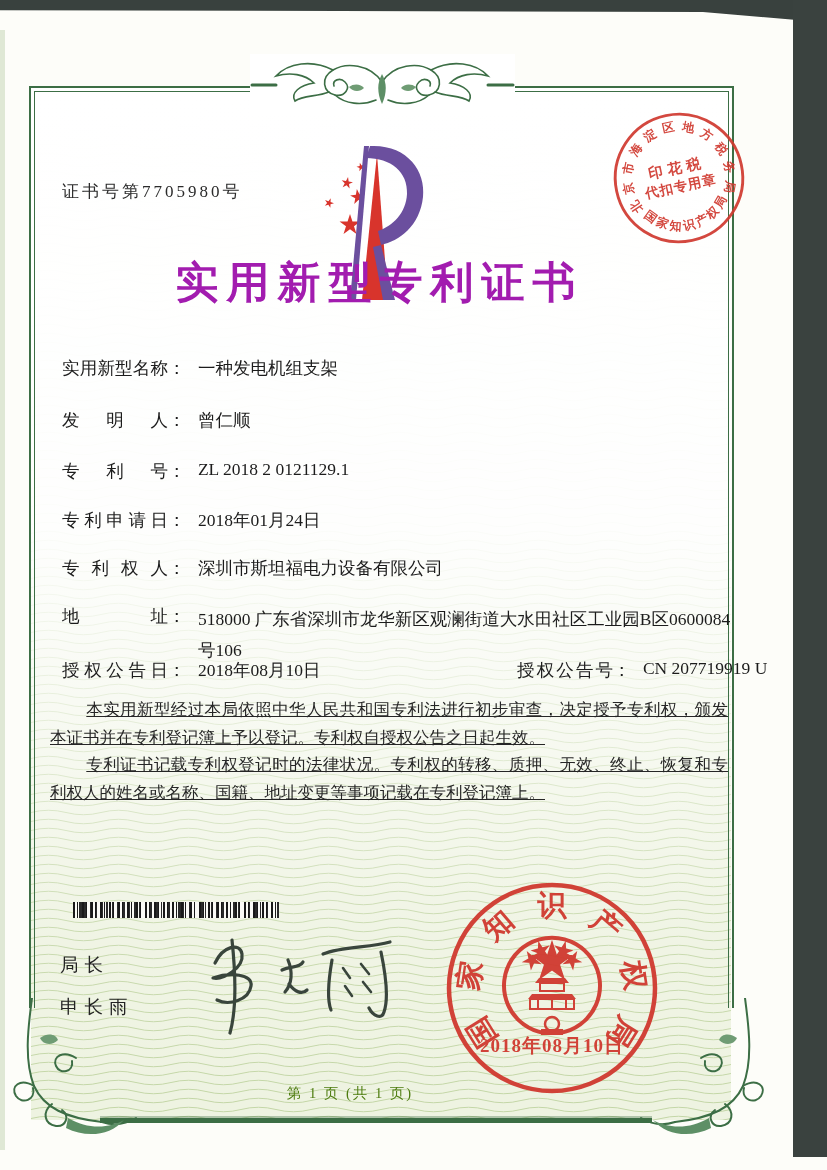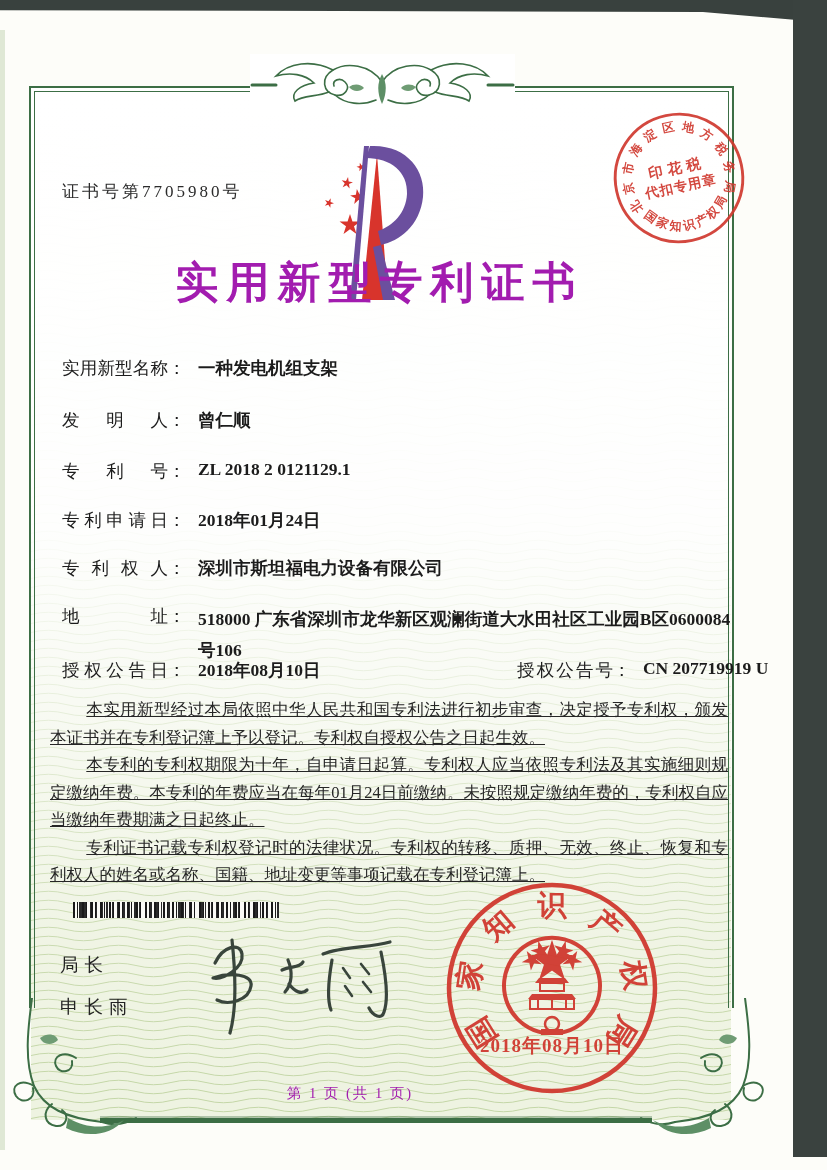--- a/index.html
+++ b/index.html
@@ -31,31 +31,31 @@
   .frame-inner{position:absolute;left:3px;top:3px;right:3px;bottom:0;border:1px solid var(--green);border-bottom:none;}
   .bottom-line{left:100px;top:1118px;width:552px;height:5px;background:var(--green);box-shadow:0 -2px 0 rgba(60,110,69,.35);}
   .ornament-top{left:250px;top:54px;width:265px;height:62px;background:#fff;}
   .corner{width:135px;height:140px;}
   
   .certno{left:62px;top:140px;font-size:17px;letter-spacing:3px;color:#2b2b2b;margin-top:40px;}
   .title{left:29px;top:254px;width:701px;text-align:center;font-size:43px;font-weight:600;letter-spacing:8px;color:#a21caf;}
   .row{left:62px;font-size:17.5px;color:#1c1c1c;white-space:nowrap;}
   .lbl{display:inline-block;width:106px;text-align:justify;text-align-last:justify;vertical-align:top;font-family:Liberation Mono, monospace;}
   .colon{display:inline-block;vertical-align:top;}
-  .val{display:inline-block;margin-left:8px;vertical-align:top;font-weight:bold;}
+  .val{display:inline-block;margin-left:8px;vertical-align:top;}
   .val-wrap{white-space:normal;width:548px;line-height:31px;}
   .row2{left:455px;}
   .paras{left:50px;top:696px;width:678px;font-size:16.5px;line-height:27.5px;color:#262626;text-align:justify;}
   .paras p{margin:0;text-indent:2.2em;text-decoration:underline;}
   .barcode{left:73px;top:902px;width:206px;height:16px;background-color:#fafaf6;
     background-image:
       repeating-linear-gradient(90deg,#191919 0 2px,transparent 2px 4px,#191919 4px 5px,transparent 5px 9px),
       repeating-linear-gradient(90deg,#2a2a2a 0 1.5px,transparent 1.5px 6px,#2a2a2a 6px 8.5px,transparent 8.5px 11px);}
   .signer{left:60px;font-size:18.5px;letter-spacing:6px;color:#232323;}
-  .footer{left:30px;top:1084px;width:640px;text-align:center;font-size:14.5px;letter-spacing:2px;color:#a21caf;}
+  .footer{left:30px;top:1084px;width:640px;text-align:center;font-size:14.5px;letter-spacing:2px;color:#4d7c0f;}
   
   .tax-stamp{left:609px;top:108px;width:140px;height:140px;transform:rotate(-12deg);opacity:.92;}
   .tax-stamp text{fill:var(--seal-red);font-family:"Liberation Serif","DejaVu Serif",serif;font-weight:bold;}
   .seal{left:442px;top:878px;width:220px;height:220px;opacity:.95;}
   .seal text{fill:var(--seal-red);font-family:"Liberation Serif","DejaVu Serif",serif;font-weight:bold;}
   #seal-arc text{font-size:29px;}
   .seal-date{font-size:19px;letter-spacing:1px;font-weight:normal;}
   .stamp-center1{font-size:15px;letter-spacing:5px;}
   .stamp-center2{font-size:14px;letter-spacing:1px;}
   .green-stroke{stroke:var(--green);fill:none;stroke-linecap:round;}
@@ -201,21 +201,20 @@
   <span class="lbl">授权公告日</span><span class="colon">：</span>
   <span class="val">2018年08月10日</span>
   <span class="abs row2">
     <span class="lbl" style="width:96px">授权公告号</span><span class="colon">：</span>
     <span class="val">CN 207719919 U</span>
   </span>
 </div>
 
 <div class="abs paras">
   <p>本实用新型经过本局依照中华人民共和国专利法进行初步审查，决定授予专利权，颁发本证书并在专利登记簿上予以登记。专利权自授权公告之日起生效。</p>
-  <p>本专利的专利权期限为十年，自申请日起算。专利权人应当依照专利法及其实施细则规定缴纳年费。本专利的年费应当在每年01月24日前缴纳。未按照规定缴纳年费的，专利权自应当缴纳年费期满之日起终止。</p>
   <p>专利证书记载专利权登记时的法律状况。专利权的转移、质押、无效、终止、恢复和专利权人的姓名或名称、国籍、地址变更等事项记载在专利登记簿上。</p>
 </div>
 
 <div class="abs barcode"></div>
 
 <div class="abs signer" style="top:952px">局长</div>
 <div class="abs signer" style="top:994px">申长雨</div>
 
 <svg class="abs" style="left:185px;top:928px;width:215px;height:115px;" viewBox="0 0 215 115">
   <g class="sig-stroke" stroke-width="3.2">

